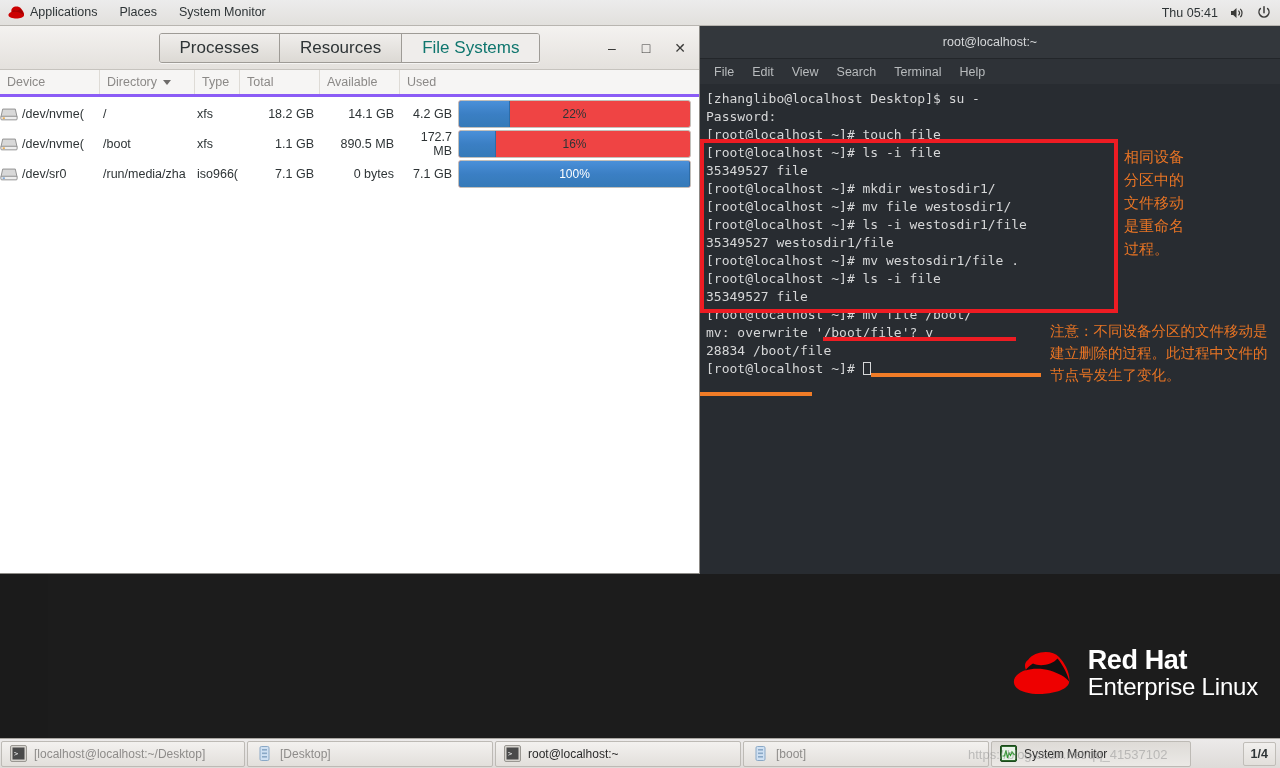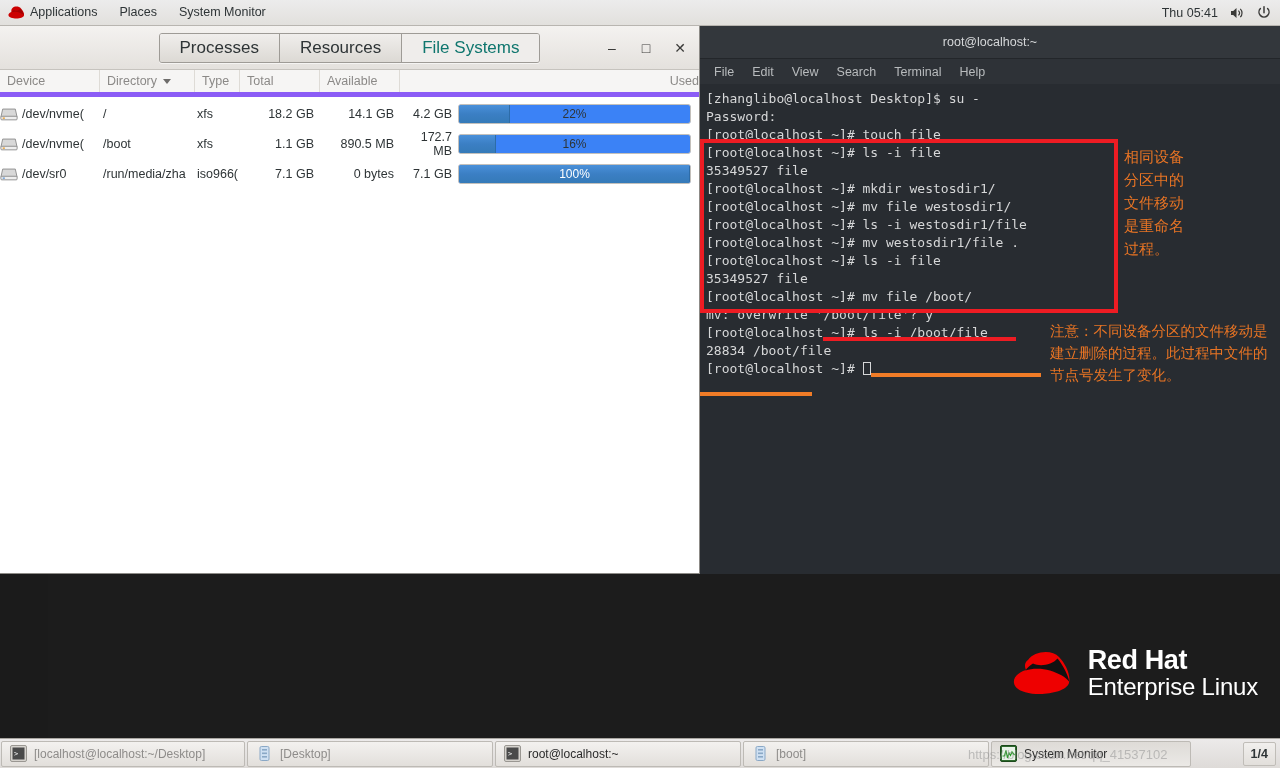--- a/index.html
+++ b/index.html
@@ -58,28 +58,28 @@
   .winbtn { width: 22px; height: 22px; position: relative; cursor: pointer; }
   .winbtn .glyph {
     position: absolute; left: 0; top: 0; width: 22px; height: 22px;
     display: flex; align-items: center; justify-content: center;
     font-size: 14px; color: #3a3a38; line-height: 1;
   }
 
   
   #sm-head {
     height: 27px; flex: 0 0 27px; display: flex; align-items: stretch;
-    background: #f6f5f4; border-bottom: 5px solid #8b5cf6;
+    background: #f6f5f4; border-bottom: 3px solid #8b5cf6;
     font-size: 12.5px; color: #8b8987;
   }
   .hcell {
     display: flex; align-items: center; padding-left: 7px;
     border-right: 1px solid #dedbd6; white-space: nowrap; cursor: pointer;
   }
-  .hcell:last-child { border-right: none; justify-content: flex-end; }
+  .hcell:last-child { border-right: none; }
   .hc-device { width: 100px; }
   .hc-dir { width: 95px; }
   .hc-type { width: 45px; }
   .hc-total { width: 80px; }
   .hc-avail { width: 80px; }
   .hc-used { flex: 1; }
   .sort-caret {
     margin-left: 6px; width: 0; height: 0;
     border-left: 4px solid transparent; border-right: 4px solid transparent;
     border-top: 5px solid #6e6c6a;
@@ -92,22 +92,22 @@
   .c-device { width: 100px; display: flex; align-items: center; overflow: hidden; white-space: nowrap; }
   .c-device .dname { margin-left: 4px; overflow: hidden; }
   .c-dir { width: 95px; padding-left: 3px; overflow: hidden; white-space: nowrap; }
   .c-type { width: 45px; padding-left: 2px; overflow: hidden; white-space: nowrap; }
   .c-total { width: 80px; text-align: right; padding-right: 6px; }
   .c-avail { width: 80px; text-align: right; padding-right: 6px; }
   .c-used  { width: 58px; text-align: right; padding-right: 6px; }
   .c-bar   { flex: 1; padding-right: 8px; }
   .drive-icon { width: 18px; height: 14px; flex: 0 0 18px; }
   .pbar {
-    position: relative; height: 20px; border-radius: 3px;
-    background: #3b82f6; border: 1px solid #c3c0bb; overflow: hidden;
+    position: relative; height: 28px; border-radius: 3px;
+    background: #ef4444; border: 1px solid #c3c0bb; overflow: hidden;
   }
   .pbar .fill {
     position: absolute; left: 0; top: 0; bottom: 0;
     background: linear-gradient(to bottom, #4a90d9 0%, #3b7fc4 50%, #357ab8 100%);
     border-right: 1px solid #2d6ca8;
   }
   .pbar .plabel {
     position: absolute; left: 0; right: 0; top: 0; bottom: 0;
     display: flex; align-items: center; justify-content: center;
     font-size: 12px; color: #2e3436; z-index: 2;
@@ -376,26 +376,26 @@
     </div>
     <div id="term-screen">
       <div class="tline">[zhanglibo@localhost Desktop]$ su -</div>
       <div class="tline">Password:</div>
       <div class="tline">[root@localhost ~]# touch file</div>
       <div class="tline">[root@localhost ~]# ls -i file</div>
       <div class="tline">35349527 file</div>
       <div class="tline">[root@localhost ~]# mkdir westosdir1/</div>
       <div class="tline">[root@localhost ~]# mv file westosdir1/</div>
       <div class="tline">[root@localhost ~]# ls -i westosdir1/file</div>
+      <div class="tline">35349527 westosdir1/file</div>
       <div class="tline">[root@localhost ~]# mv westosdir1/file .</div>
       <div class="tline">[root@localhost ~]# ls -i file</div>
       <div class="tline">35349527 file</div>
       <div class="tline">[root@localhost ~]# mv file /boot/</div>
       <div class="tline">mv: overwrite '/boot/file'? y</div>
-      <div class="tline">[root@localhost ~]# ls -i /boot/file</div>
       <div class="tline">28834 /boot/file</div>
       <div class="tline"><span>[root@localhost ~]# </span><span class="cursor-blk"></span></div>
     </div>
   </div>
 
   <div id="ann-box"></div>
   <div class="ann-underline" id="ul-red"></div>
   <div class="ann-underline" id="ul-or-1"></div>
   <div class="ann-underline" id="ul-or-2"></div>
   <div id="ann-text-1">相同设备

